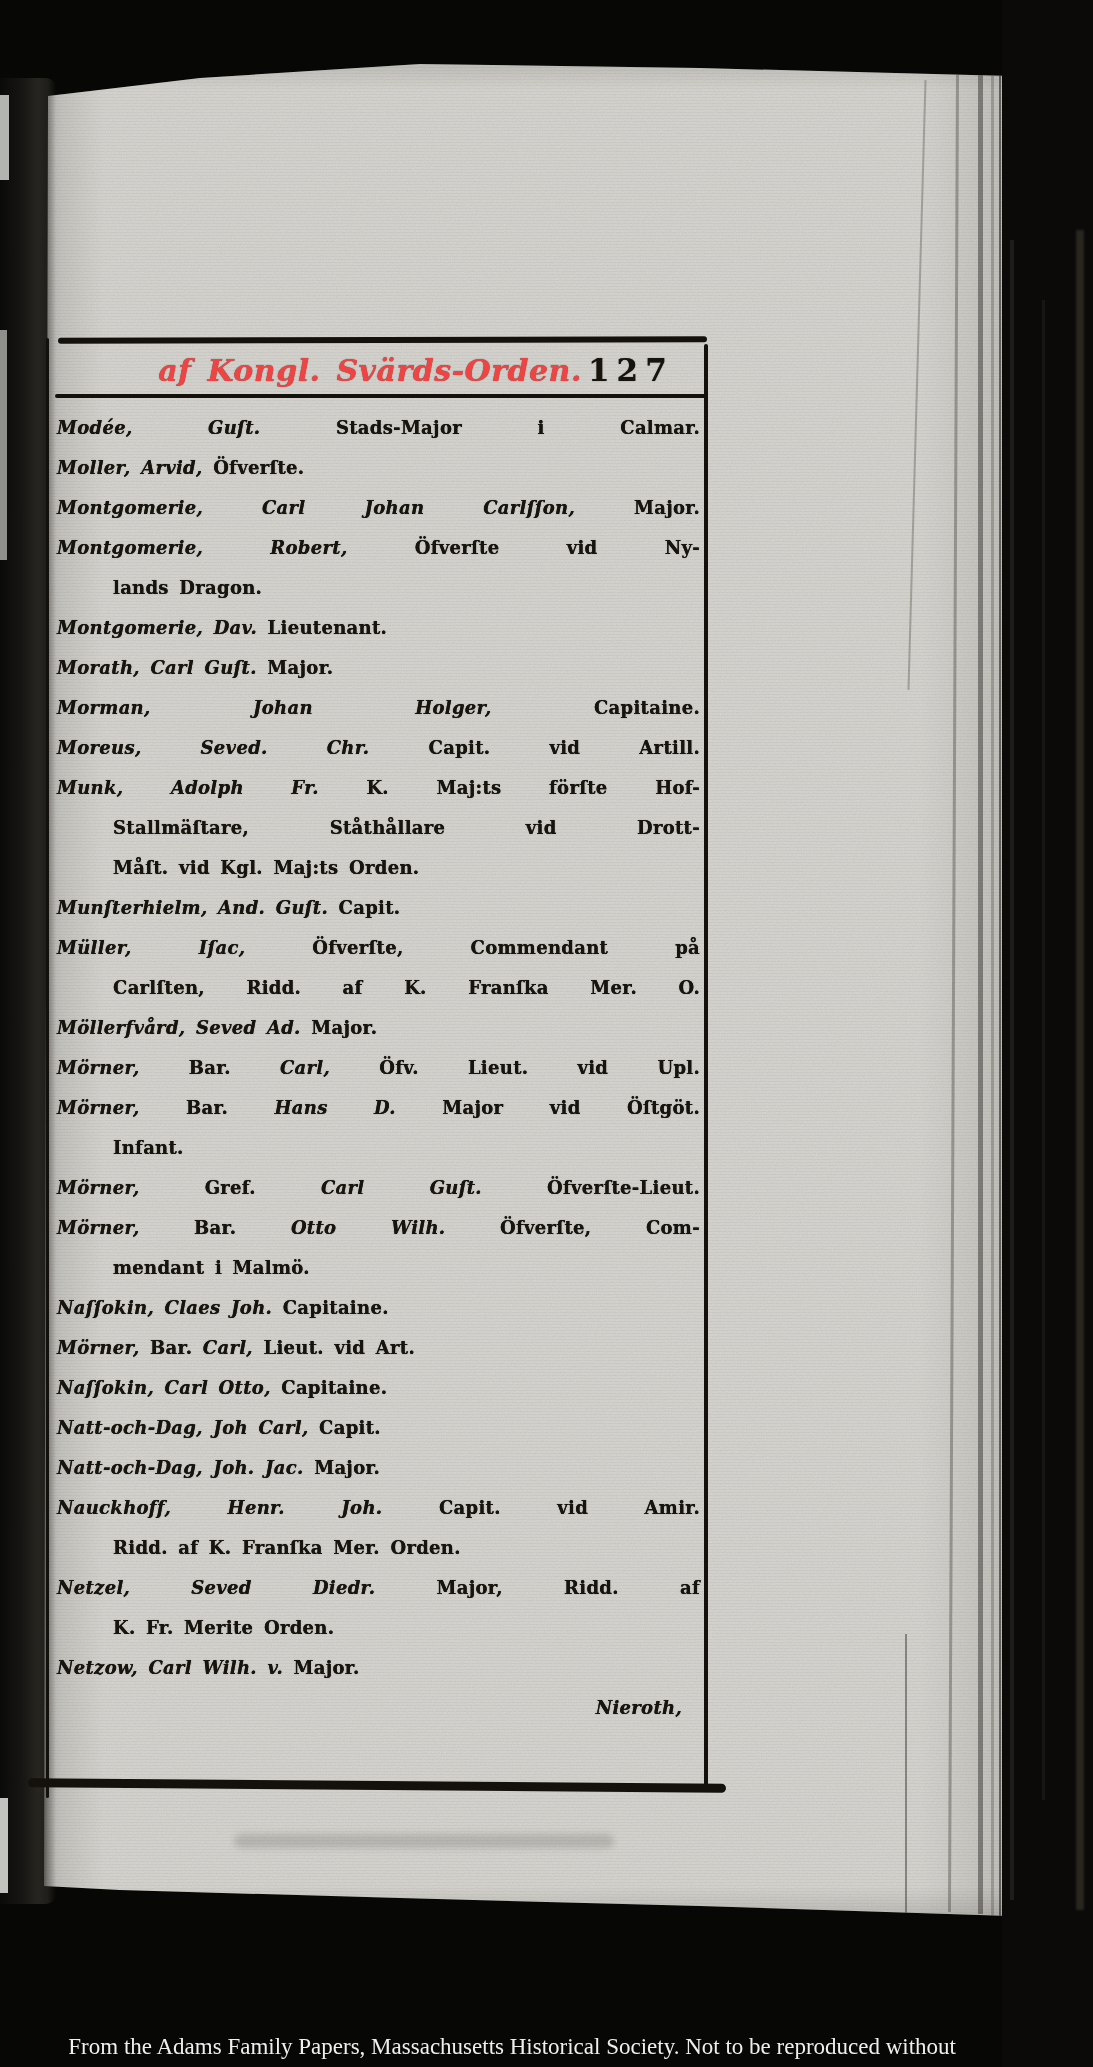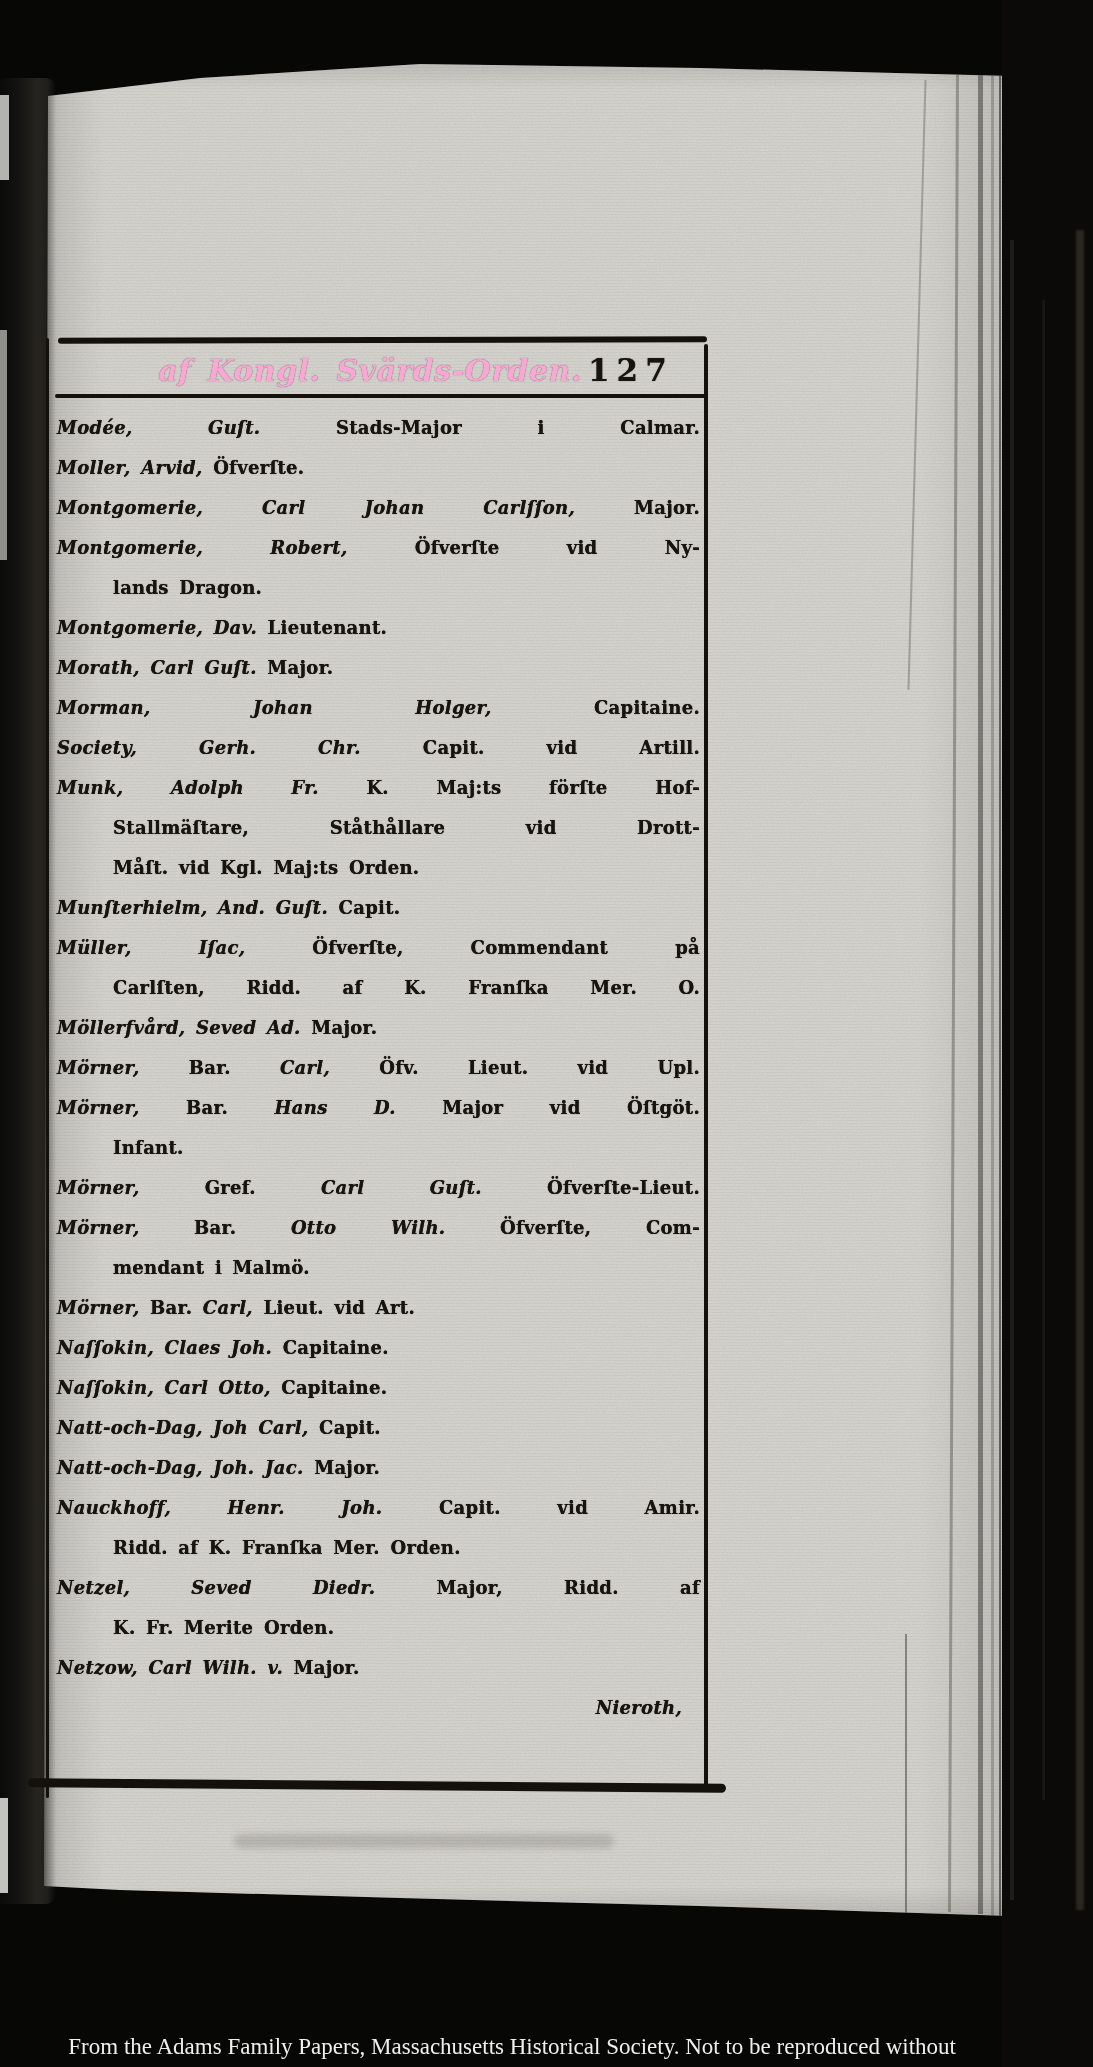--- a/index.html
+++ b/index.html
@@ -29,21 +29,21 @@
         border-radius:0 10px 10px 0;}
   .film-sliver{position:absolute;background:#a9a9a5;}
   .fore-edge{position:absolute;left:1002px;top:0;width:91px;height:2067px;background:#0b0a09;}
   .fore-edge .edge-line{position:absolute;}
 
   
   .rule{position:absolute;background:#14110c;border-radius:3px;}
 
   
   .running-header{position:absolute;left:120px;top:349px;width:500px;height:44px;line-height:44px;
-        font-size:30px;font-style:italic;font-weight:bold;text-align:center;color:#f9a8d4;
+        font-size:30px;font-style:italic;font-weight:bold;text-align:center;color:#ef4444;
         letter-spacing:.5px;word-spacing:5px;text-shadow:0 0 1px rgba(23,20,14,.7);}
   .page-number{position:absolute;left:588px;top:347px;width:104px;height:46px;line-height:46px;
         font-size:31px;font-weight:bold;color:#17140e;letter-spacing:7px;
         text-shadow:0 0 1px rgba(23,20,14,.7);}
   .entry-list{position:absolute;left:47px;top:408px;width:661px;color:#17140e;
         text-shadow:0 0 .6px rgba(23,20,14,.9),0 0 1.4px rgba(23,20,14,.3);}
   .line{height:40px;line-height:40px;font-size:18px;font-weight:bold;padding-left:10px;
         padding-right:8px;letter-spacing:.3px;word-spacing:4px;white-space:nowrap;}
   .line.fill{white-space:normal;text-align:justify;text-align-last:justify;}
   .line.indent{padding-left:66px;}
@@ -100,36 +100,36 @@
 
   <div class="entry-list">
       <div class="line fill"><span class="it">Modée, Guſt.</span><span> Stads-Major i Calmar.</span></div>
       <div class="line"><span class="it">Moller, Arvid,</span><span> Öfverſte.</span></div>
       <div class="line fill"><span class="it">Montgomerie, Carl Johan Carlſſon,</span><span> Major.</span></div>
       <div class="line fill"><span class="it">Montgomerie, Robert,</span><span> Öfverſte vid Ny-</span></div>
       <div class="line indent"><span>lands Dragon.</span></div>
       <div class="line"><span class="it">Montgomerie, Dav.</span><span> Lieutenant.</span></div>
       <div class="line"><span class="it">Morath, Carl Guſt.</span><span> Major.</span></div>
       <div class="line fill"><span class="it">Morman, Johan Holger,</span><span> Capitaine.</span></div>
-      <div class="line fill"><span class="it">Society, Gerh. Chr.</span><span> Capit. vid Artill.</span></div>
+      <div class="line fill"><span class="it">Moreus, Seved. Chr.</span><span> Capit. vid Artill.</span></div>
       <div class="line fill"><span class="it">Munk, Adolph Fr.</span><span> K. Maj:ts förſte Hof-</span></div>
       <div class="line indent fill"><span>Stallmäſtare, Ståthållare vid Drott-</span></div>
       <div class="line indent"><span>Måſt. vid Kgl. Maj:ts Orden.</span></div>
       <div class="line"><span class="it">Munſterhielm, And. Guſt.</span><span> Capit.</span></div>
       <div class="line fill"><span class="it">Müller, Iſac,</span><span> Öfverſte, Commendant på</span></div>
       <div class="line indent fill"><span>Carlſten, Ridd. af K. Franſka Mer. O.</span></div>
       <div class="line"><span class="it">Möllerfvård, Seved Ad.</span><span> Major.</span></div>
       <div class="line fill"><span class="it">Mörner,</span><span> Bar. </span><span class="it">Carl,</span><span> Öfv. Lieut. vid Upl.</span></div>
       <div class="line fill"><span class="it">Mörner,</span><span> Bar. </span><span class="it">Hans D.</span><span> Major vid Öſtgöt.</span></div>
       <div class="line indent"><span>Infant.</span></div>
       <div class="line fill"><span class="it">Mörner,</span><span> Gref. </span><span class="it">Carl Guſt.</span><span> Öfverſte-Lieut.</span></div>
       <div class="line fill"><span class="it">Mörner,</span><span> Bar. </span><span class="it">Otto Wilh.</span><span> Öfverſte, Com-</span></div>
       <div class="line indent"><span>mendant i Malmö.</span></div>
+      <div class="line"><span class="it">Naſſokin, Claes Joh.</span><span> Capitaine.</span></div>
       <div class="line"><span class="it">Mörner,</span><span> Bar. </span><span class="it">Carl,</span><span> Lieut. vid Art.</span></div>
-      <div class="line"><span class="it">Naſſokin, Claes Joh.</span><span> Capitaine.</span></div>
       <div class="line"><span class="it">Naſſokin, Carl Otto,</span><span> Capitaine.</span></div>
       <div class="line"><span class="it">Natt-och-Dag, Joh Carl,</span><span> Capit.</span></div>
       <div class="line"><span class="it">Natt-och-Dag, Joh. Jac.</span><span> Major.</span></div>
       <div class="line fill"><span class="it">Nauckhoff, Henr. Joh.</span><span> Capit. vid Amir.</span></div>
       <div class="line indent"><span>Ridd. af K. Franſka Mer. Orden.</span></div>
       <div class="line fill"><span class="it">Netzel, Seved Diedr.</span><span> Major, Ridd. af</span></div>
       <div class="line indent"><span>K. Fr. Merite Orden.</span></div>
       <div class="line"><span class="it">Netzow, Carl Wilh. v.</span><span> Major.</span></div>
       <div class="line right"><span class="it">Nieroth,</span></div>
     </div>

